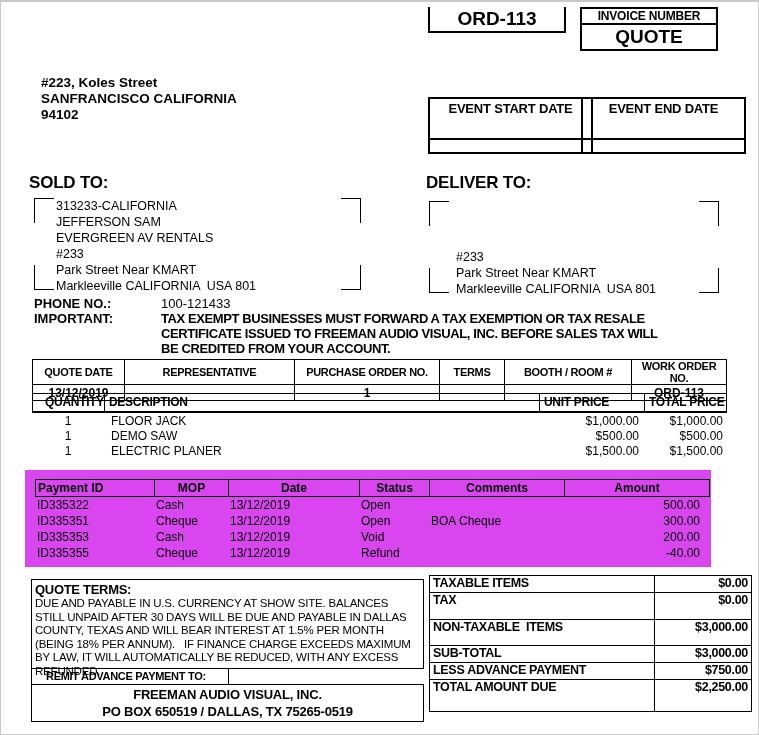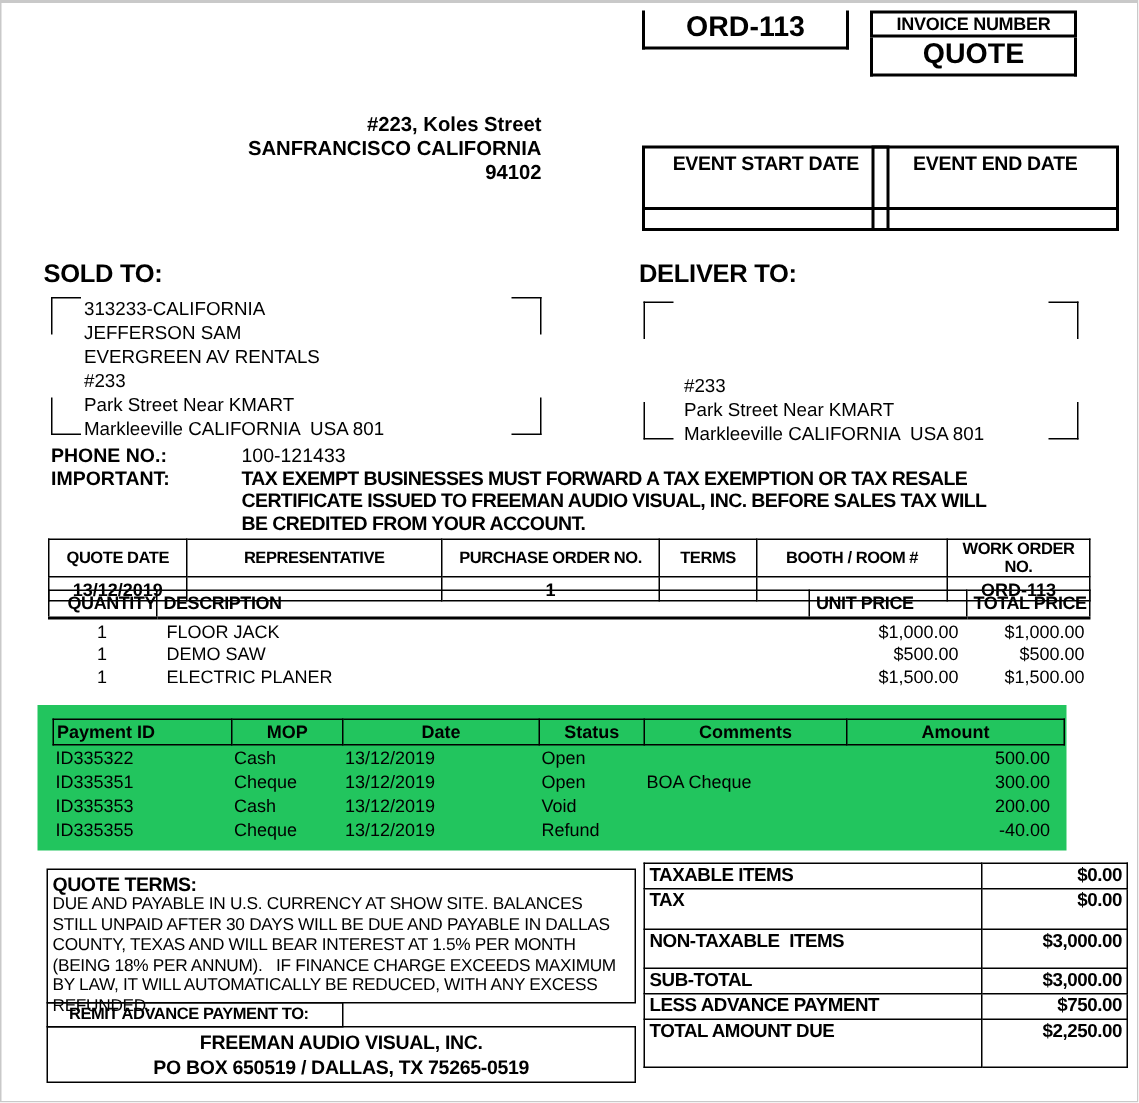--- a/index.html
+++ b/index.html
@@ -18,21 +18,21 @@
   .numbox-value { border:2px solid #000; border-top:none; height:26px; line-height:23px;
                   text-align:center; font-size:19px; font-weight:bold; }
 
   
   .datebox { position:absolute; width:165px; height:57px; border:2px solid #000; }
   .datebox-label { text-align:center; font-size:13px; font-weight:bold; letter-spacing:-0.2px;
                    padding-top:2px; }
   .datebox-divider { position:absolute; left:0; right:0; top:39px; border-top:2px solid #000; }
 
   
-  .company-address { position:absolute; left:40px; top:73px; width:320px; text-align:right;
+  .company-address { position:absolute; left:40px; top:73px; width:320px; text-align:left;
                      font-size:13.5px; font-weight:bold; line-height:16px; }
 
   .block-heading { position:absolute; font-size:17px; font-weight:bold; letter-spacing:-0.2px; }
 
   .addr-lines { position:absolute; font-size:12.5px; line-height:16px; }
   .addr-line  { min-height:16px; white-space:pre; }
 
   
   .mark { position:absolute; width:20px; height:25px; }
   .mark.tl { border-left:1px solid #000; border-top:1px solid #000; }
@@ -229,21 +229,21 @@
     </tr>
     <tr>
       <td class="qty">1</td>
       <td class="desc">ELECTRIC PLANER</td>
       <td class="unit">$1,500.00</td>
       <td class="total">$1,500.00</td>
     </tr>
   </tbody>
     </table>
 
-  <div class="payments-section" style="background: #22c55e; text-decoration: underline;">
+  <div class="payments-section" style="background: #d946ef; text-decoration: underline;">
     <table class="pay-header">
       <colgroup>
           <col style="width:119px">
           <col style="width:74px">
           <col style="width:131px">
           <col style="width:70px">
           <col style="width:135px">
           <col style="width:145px">
         </colgroup>
       <tbody>

